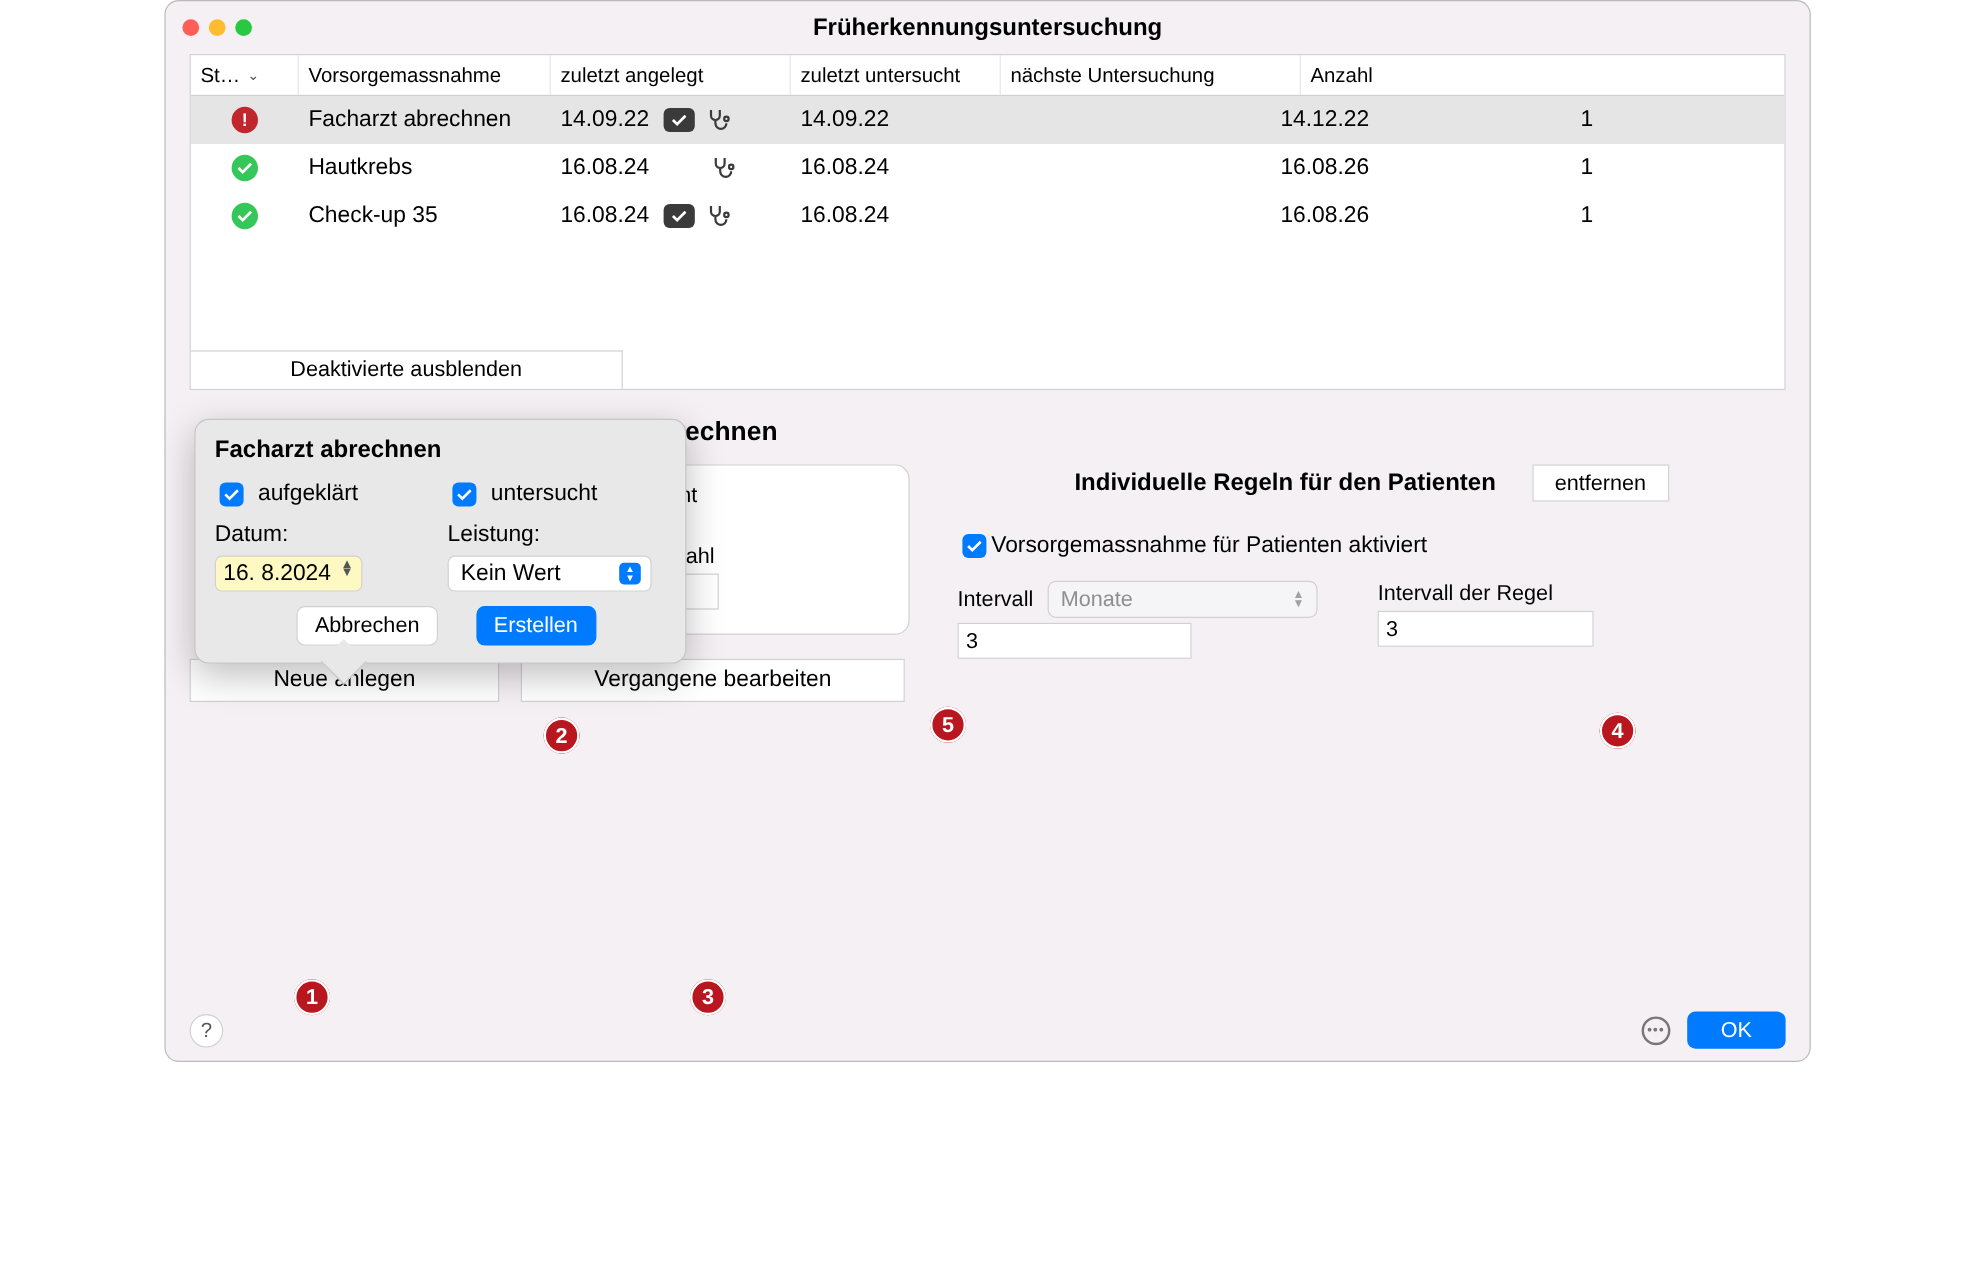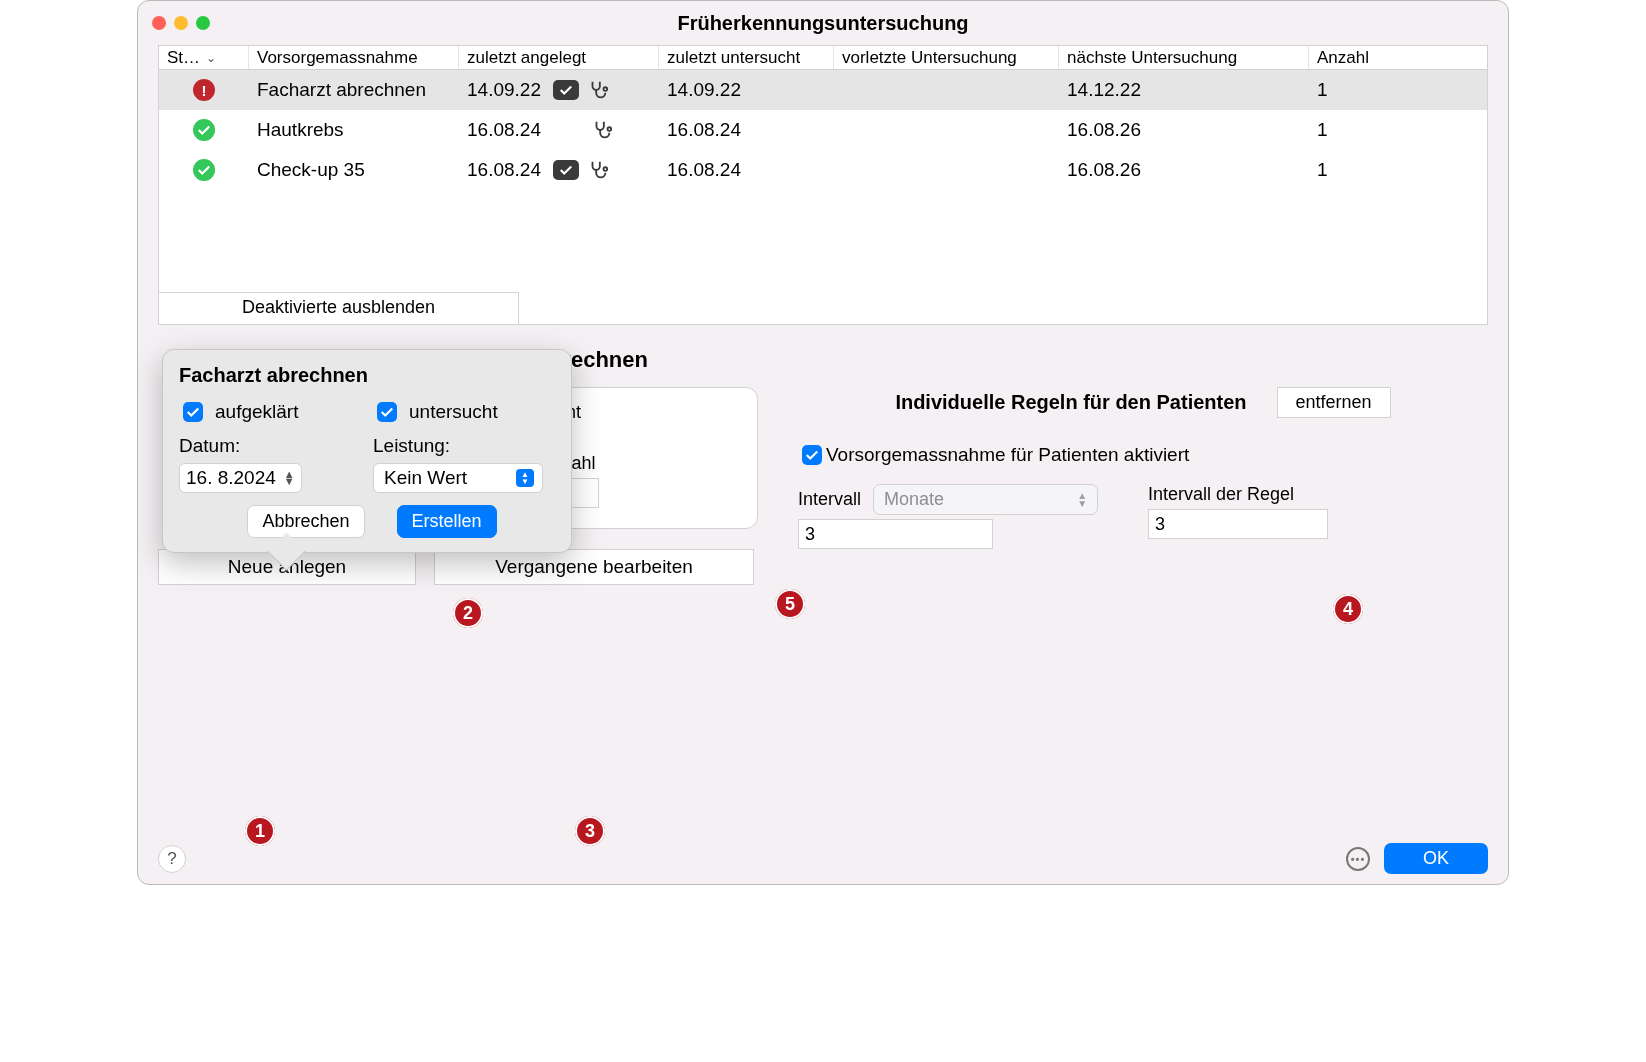--- a/index.html
+++ b/index.html
@@ -34,21 +34,21 @@
   
   .header{display:flex;align-items:center;padding:8px 20px 14px 20px;}
   .patient{font-size:24px;font-weight:700;}
   .spacer{flex:1;}
   .btn{background:#fff;border:1px solid var(--border);border-radius:7px;padding:5px 14px;font-size:18px;margin-left:10px;cursor:default;}
   .btn.primary{background:var(--blue);color:#fff;border-color:var(--blue);}
   
   .section-hd{font-size:19px;font-weight:700;padding:6px 20px;}
   
   .table-wrap{margin:0 20px;border:1px solid var(--border);background:#fff;height:280px;position:relative;overflow:hidden;}
-  .thead{display:flex;border-bottom:1px solid var(--border);font-size:17px;height:24px;align-items:stretch;}
+  .thead{display:flex;border-bottom:1px solid var(--border);font-size:17px;height:34px;align-items:stretch;}
   .th,.td{padding:6px 8px;display:flex;align-items:center;}
   .th{border-right:1px solid var(--border-soft);white-space:nowrap;overflow:hidden;}
   .col-st{width:90px;} .col-mass{width:210px;} .col-angelegt{width:200px;}
   .col-unt{width:175px;} .col-vor{width:225px;} .col-next{width:250px;} .col-anz{flex:1;}
   .row{display:flex;font-size:19px;height:40px;border-bottom:0 solid transparent;}
   .row.sel{background:var(--row-sel);}
   .status-icon{width:22px;height:22px;border-radius:50%;display:flex;align-items:center;justify-content:center;color:#fff;font-weight:700;margin:0 auto;}
   .status-icon.alert{background:#c0272d;font-size:15px;}
   .status-icon.ok{background:var(--green);}
   .mini-icon{width:26px;height:22px;display:inline-flex;align-items:center;justify-content:center;margin-right:4px;}
@@ -67,21 +67,21 @@
   .chk svg{stroke:#fff;}
   .panel-row{display:flex;gap:22px;align-items:center;margin-bottom:6px;}
   .panel-col{display:flex;flex-direction:column;align-items:center;gap:4px;font-size:17px;}
   .input-small{border:1px solid var(--border);background:#fff;width:62px;height:30px;}
   
   .popover{position:absolute;left:4px;top:-38px;width:410px;background:var(--popover);border:1px solid #c6c6c6;border-radius:12px;padding:14px 16px 14px 16px;box-shadow:0 10px 30px rgba(0,0,0,.25);}
   .popover::after{content:"";position:absolute;left:110px;bottom:-13px;width:26px;height:26px;background:var(--popover);border-right:1px solid #c6c6c6;border-bottom:1px solid #c6c6c6;transform:rotate(45deg);}
   .pop-title{font-size:20px;font-weight:700;margin-bottom:14px;}
   .pop-row{display:flex;align-items:center;gap:12px;margin-bottom:12px;font-size:19px;}
   .pop-half{flex:1;display:flex;align-items:center;gap:8px;}
-  .date-field{background:#ffffff;border:1px solid var(--border);border-radius:6px;padding:3px 6px;font-size:19px;display:flex;align-items:center;gap:6px;}
+  .date-field{background:#fef9c3;border:1px solid var(--border);border-radius:6px;padding:3px 6px;font-size:19px;display:flex;align-items:flex-start;gap:6px;}
   .stepper{display:flex;flex-direction:column;line-height:7px;font-size:11px;color:#555;margin-left:2px;}
   .select{background:#fff;border:1px solid var(--border);border-radius:6px;padding:3px 8px 3px 10px;font-size:19px;display:flex;align-items:center;justify-content:space-between;width:170px;}
   .select .arrows{background:var(--blue);color:#fff;width:18px;height:18px;border-radius:4px;display:flex;flex-direction:column;align-items:center;justify-content:center;font-size:8px;line-height:7px;}
   .pop-buttons{display:flex;gap:22px;justify-content:center;margin-top:6px;}
   
   .rules-col{flex:1;}
   .rules-hd{display:flex;align-items:center;justify-content:center;gap:30px;}
   .rules-title{font-size:20px;font-weight:700;}
   .remove-btn{border:1px solid var(--border);background:#fff;padding:4px 18px;font-size:18px;}
   .rule-row{display:flex;align-items:center;margin-top:26px;font-size:19px;}
@@ -89,21 +89,21 @@
   .rule-field{display:flex;flex-direction:column;gap:4px;font-size:18px;}
   .select-flat{border:1px solid var(--border);border-radius:7px;background:#f5f5f7;color:var(--muted);padding:4px 10px;width:225px;display:flex;align-items:center;justify-content:space-between;font-size:18px;}
   .txt-input{border:1px solid var(--border);background:#fff;height:30px;width:195px;padding:2px 6px;font-size:18px;}
   
   .bottom-actions{display:flex;gap:18px;margin-top:20px;}
   .big-btn{flex:0 0 auto;width:258px;border:1px solid var(--border);background:#fff;text-align:center;padding:6px 0;font-size:19px;}
   
   .footer{position:absolute;left:0;right:0;bottom:10px;display:flex;align-items:center;padding:0 20px;}
   .help{width:28px;height:28px;border:1px solid var(--border);border-radius:50%;display:flex;align-items:center;justify-content:center;font-size:17px;color:#555;background:#fff;}
   .more-dots{width:24px;height:24px;border:2px solid #777;border-radius:50%;display:flex;align-items:center;justify-content:center;color:#777;margin-right:14px;letter-spacing:1px;font-size:11px;font-weight:700;}
-  .ok-btn{background:var(--blue);color:#fff;border:0;border-radius:7px;padding:5px 39px;font-size:18px;}
+  .ok-btn{background:var(--blue);color:#fff;border:0;border-radius:7px;padding:5px 28px;font-size:18px;}
   
   .num-badge{position:absolute;width:30px;height:30px;border-radius:50%;background:var(--red-badge);color:#fff;display:flex;align-items:center;justify-content:center;font-size:18px;font-weight:700;box-shadow:0 0 0 2px #fff inset;}
   svg{display:block;}
   .check-svg{width:14px;height:14px;}
   .arrow-down{font-size:12px;margin-left:6px;color:#555;}
 </style>
 </head>
 <body>
 
 <div class="window">
@@ -121,21 +121,20 @@
 
   <div class="table-wrap">
     <div class="thead">
       <div class="th col-st">
           <span>St…</span>
           <span class="arrow-down">⌄</span>
         </div>
       <div class="th col-mass">Vorsorgemassnahme</div>
       <div class="th col-angelegt">zuletzt angelegt</div>
       <div class="th col-unt">zuletzt untersucht</div>
-      <div class="th col-vor">vorletzte Untersuchung</div>
       <div class="th col-next">nächste Untersuchung</div>
       <div class="th col-anz" style="border-right:0">Anzahl</div>
     </div>
 
     <div class="row sel">
       <div class="td col-st">
           <div class="status-icon alert">!</div>
         </div>
       <div class="td col-mass">Facharzt abrechnen</div>
       <div class="td col-angelegt">

